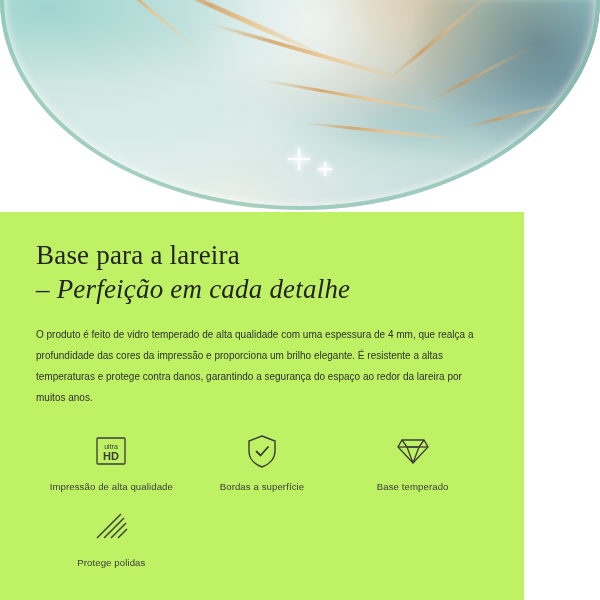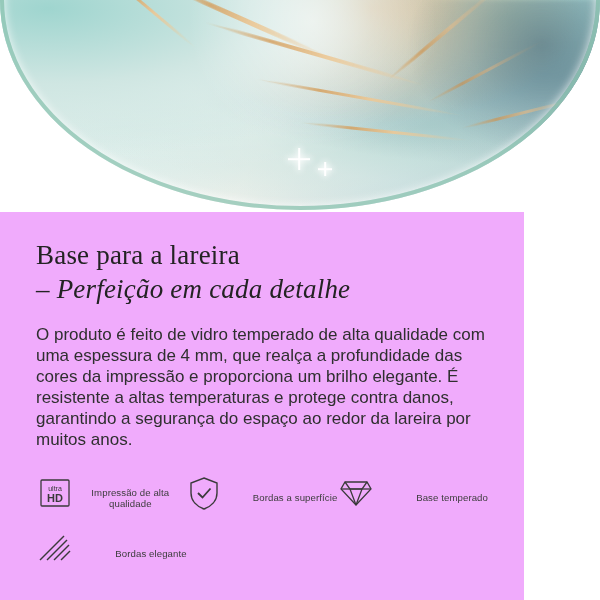--- a/index.html
+++ b/index.html
@@ -10,21 +10,21 @@
     width: 600px;
     height: 600px;
     background: #ffffff;
     font-family: "Liberation Sans", sans-serif;
     overflow: hidden;
   }
   .page {
     position: relative;
     width: 524px;
     height: 600px;
-    background: #f0abfc;
+    background: #bef264;
     box-sizing: border-box;
   }
 
   
   .hero {
     position: relative;
     width: 600px;
     height: 212px;
     overflow: hidden;
     background: #ffffff;
@@ -121,38 +121,39 @@
     font-family: "Liberation Serif", serif;
     font-size: 27px;
     line-height: 34px;
     color: #232323;
     font-weight: 400;
     letter-spacing: 0.2px;
   }
   .headline .line2 { display: block; font-style: italic; }
   .body-copy {
     margin: 18px 0 0 0;
-    font-size: 17px;
+    font-size: 10px;
     line-height: 21px;
     color: #2f2f2f;
     max-width: 536px;
   }
 
   
   .features {
     margin-top: 22px;
     display: grid;
     grid-template-columns: repeat(3, 1fr);
     row-gap: 14px;
     column-gap: 0;
   }
   .feature {
     display: flex;
+    flex-direction: column;
     align-items: center;
-    justify-content: space-between;
+    justify-content: flex-start;
     text-align: center;
   }
   .feature-icon {
     height: 42px;
     display: flex;
     align-items: center;
     justify-content: center;
     color: #3a3a3a;
   }
   .feature-label {
@@ -234,19 +235,19 @@
 
       <div class="feature">
         <div class="feature-icon">
           <svg width="36" height="34" viewBox="0 0 36 34" fill="none" stroke="#3a3a3a" stroke-width="1.4">
             <path d="M4 28 L28 4"></path>
             <path d="M11 28 L31 8"></path>
             <path d="M18 28 L33 13"></path>
             <path d="M25 28 L34 19"></path>
           </svg>
         </div>
-        <div class="feature-label">Bordas elegante</div>
+        <div class="feature-label">Protege polidas</div>
       </div>
 
 
     </div>
   </div>
 </div>
 
 </body></html>

